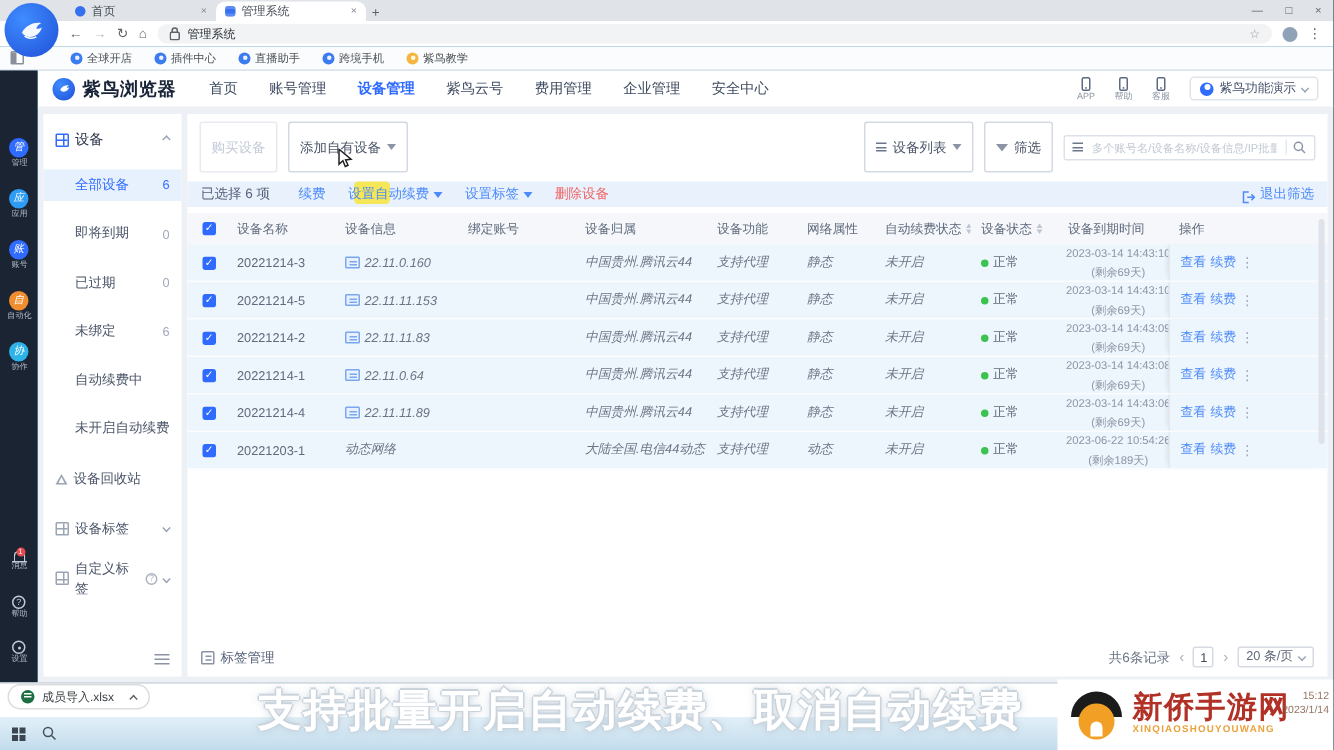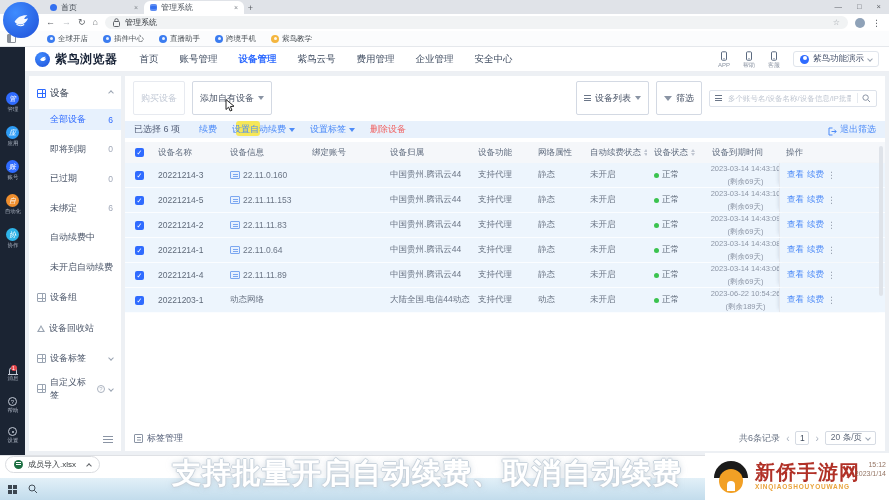--- a/index.html
+++ b/index.html
@@ -141,21 +141,21 @@
   .sort .u{border-bottom:3px solid #c0c6d1;margin-bottom:1px;}
   .sort .d{border-top:3px solid #c0c6d1;}
   .trow{display:grid;grid-template-columns:var(--cols);align-items:center;height:25px;background:#edf5fd;
     border-bottom:1px solid #fbfdff;font-size:8.5px;color:#5f6a7a;}
   .trow>div{padding-left:7px;white-space:nowrap;overflow:hidden;display:flex;align-items:center;gap:3px;}
   .cb{width:9px;height:9px;background:#2f6bff;border-radius:2px;color:#fff;font-size:7px;line-height:9px;
     text-align:center;flex:0 0 auto;margin-left:3px;}
   .cb::after{content:"✓";}
   .dev-icn{width:10px;height:8px;border:1px solid #7ba7f0;border-radius:1px;background:#e8f1fe;position:relative;flex:0 0 auto;}
   .dev-icn::after{content:"";position:absolute;left:1.5px;top:2px;width:5px;height:1px;background:#7ba7f0;box-shadow:0 2px 0 #7ba7f0;}
-  .mut{color:#6b7585;}
+  .mut{color:#6b7585;font-style:italic;}
   .dot{width:5px;height:5px;border-radius:50%;background:#3bc34f;flex:0 0 auto;}
   .expire{display:flex;flex-direction:column;justify-content:center;line-height:1.25;font-size:7.5px;color:#8d96a6;gap:0;}
   .ops{border-left:1px solid #e4e8ee;box-shadow:-3px 0 4px -3px rgba(30,50,80,.18);height:100%;
     display:flex;align-items:center;gap:7px;font-size:8.5px;color:#4d8bf8;}
   .ops .more{color:#9aa3b2;font-size:9px;}
   .vscroll{position:absolute;right:2px;top:70px;width:4px;height:150px;background:#dfe3e9;border-radius:2px;}
 
   
   .pfoot{margin-top:auto;display:flex;align-items:center;height:26px;padding:0 9px;font-size:9px;color:#56617a;}
   .tagm{display:flex;align-items:center;gap:4px;}
@@ -433,24 +433,20 @@
         <div class="sfilter">
           <span>自动续费中</span>
           <span class="cnt"></span>
         </div>
 
         <div class="sfilter">
           <span>未开启自动续费</span>
           <span class="cnt"></span>
         </div>
 
-      <div class="slink">
-        <span class="icn-grid grey"></span>
-        <span>设备组</span>
-      </div>
       <div class="slink">
         <span class="tri"></span>
         <span>设备回收站</span>
       </div>
       <div class="stag">
         <span class="icn-grid grey"></span>
         <span>设备标签</span>
         <span class="chev down"></span>
       </div>
       <div class="stag">

